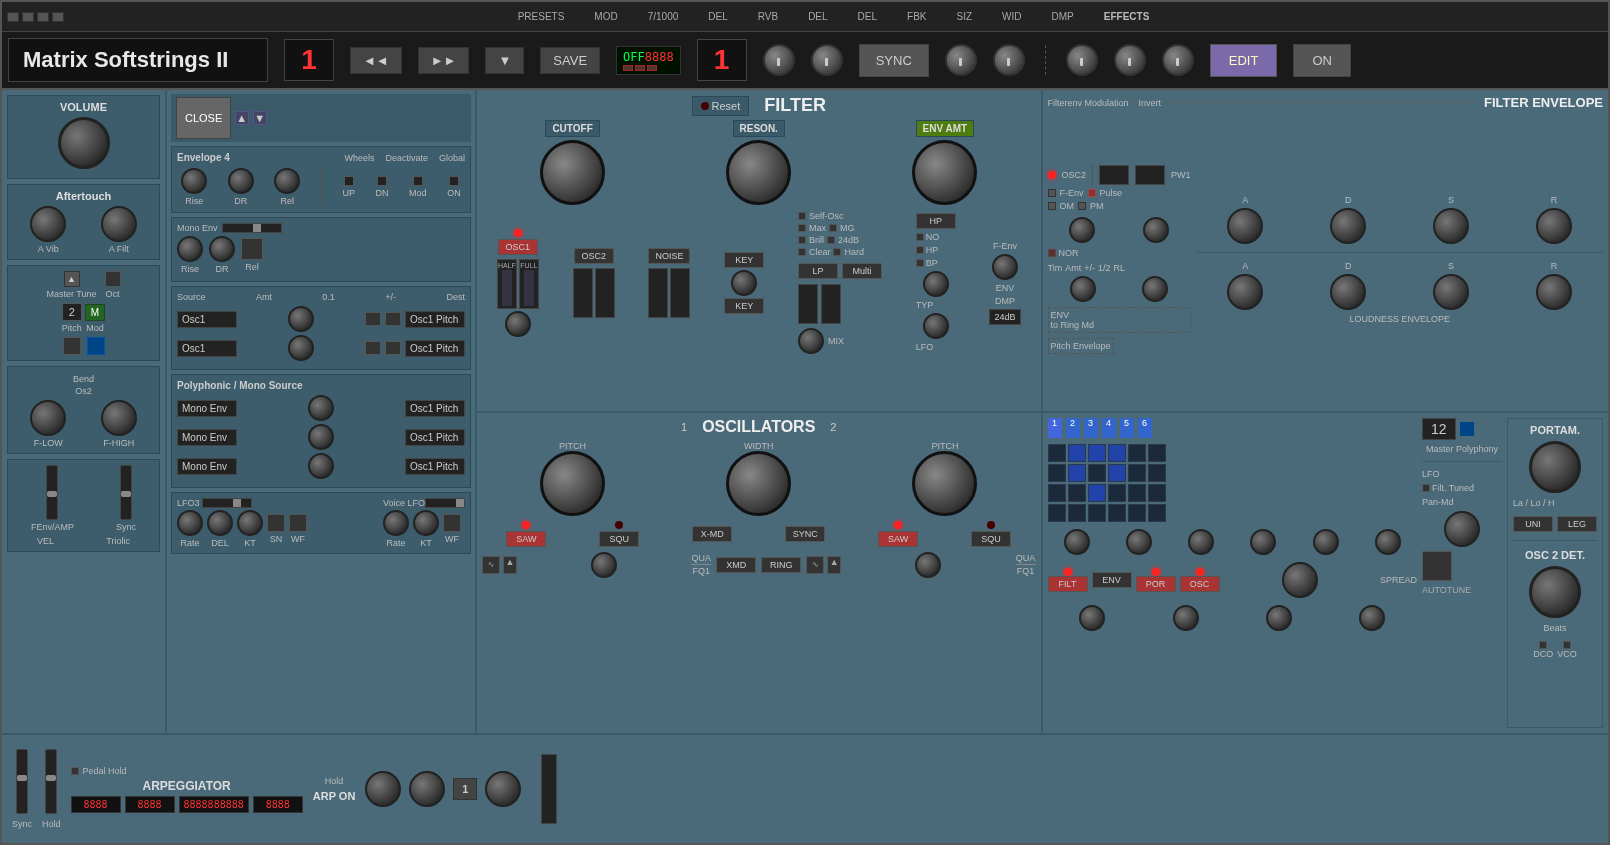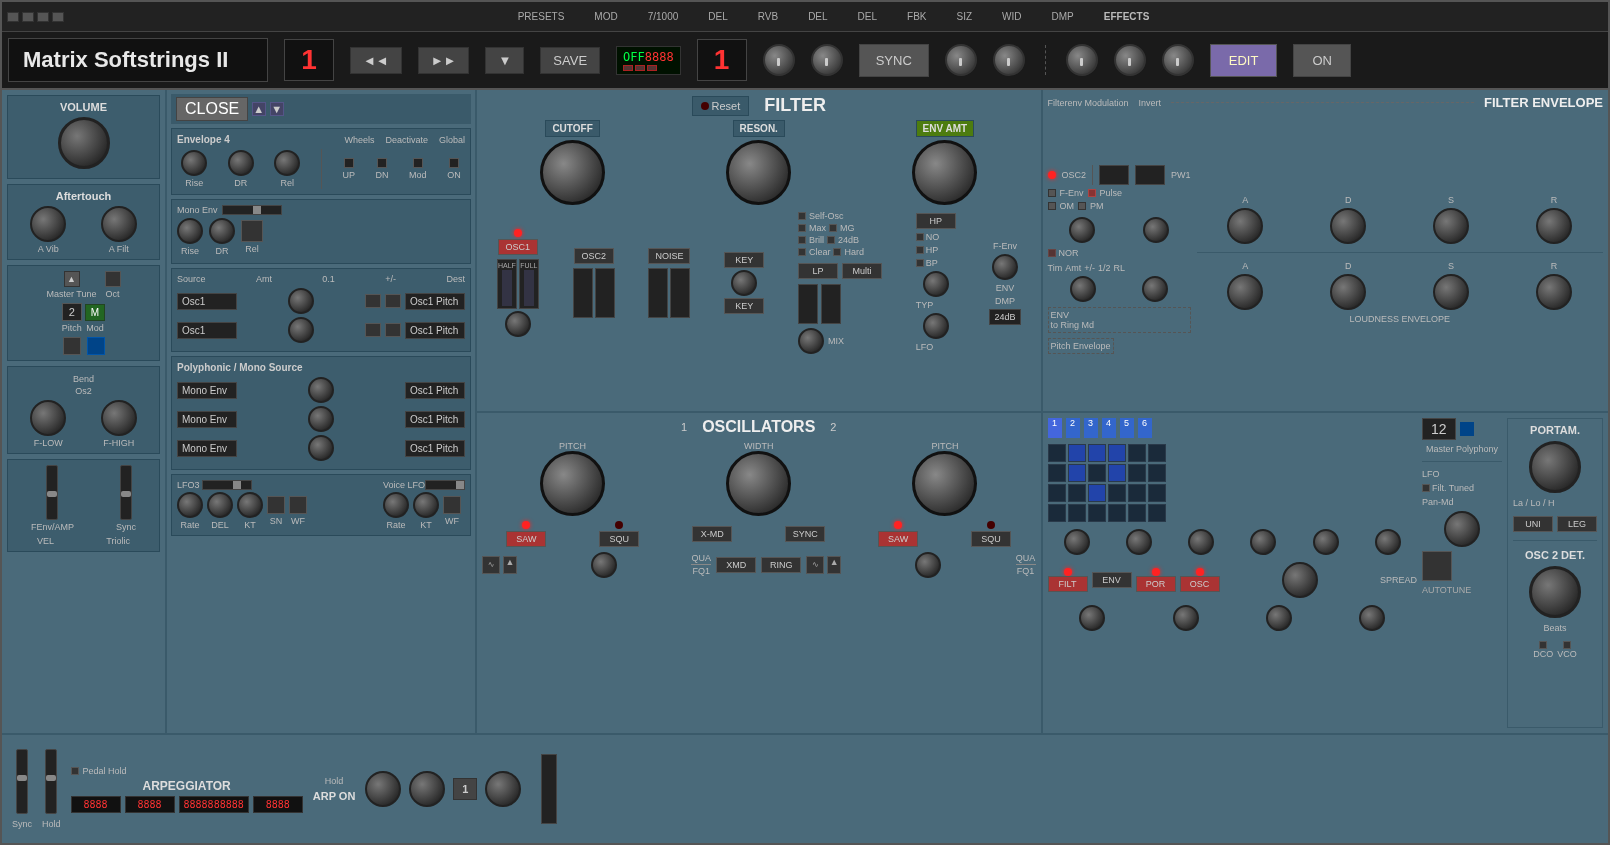--- a/index.html
+++ b/index.html
@@ -249,22 +249,22 @@
       align-items: center;
       gap: 4px;
       background: #3a5a6a;
       padding: 3px 5px;
     }
 
     .close-btn {
       background: #666;
       color: #fff;
       border: 1px solid #444;
-      padding: 2px 8px;
-      font-size: 16px;
+      padding: 14px 8px;
+      font-size: 11px;
       cursor: pointer;
     }
 
     .panel-box {
       background: #3d5d6d;
       border: 1px solid #2a4a5a;
       padding: 5px;
     }
 
     .row {

